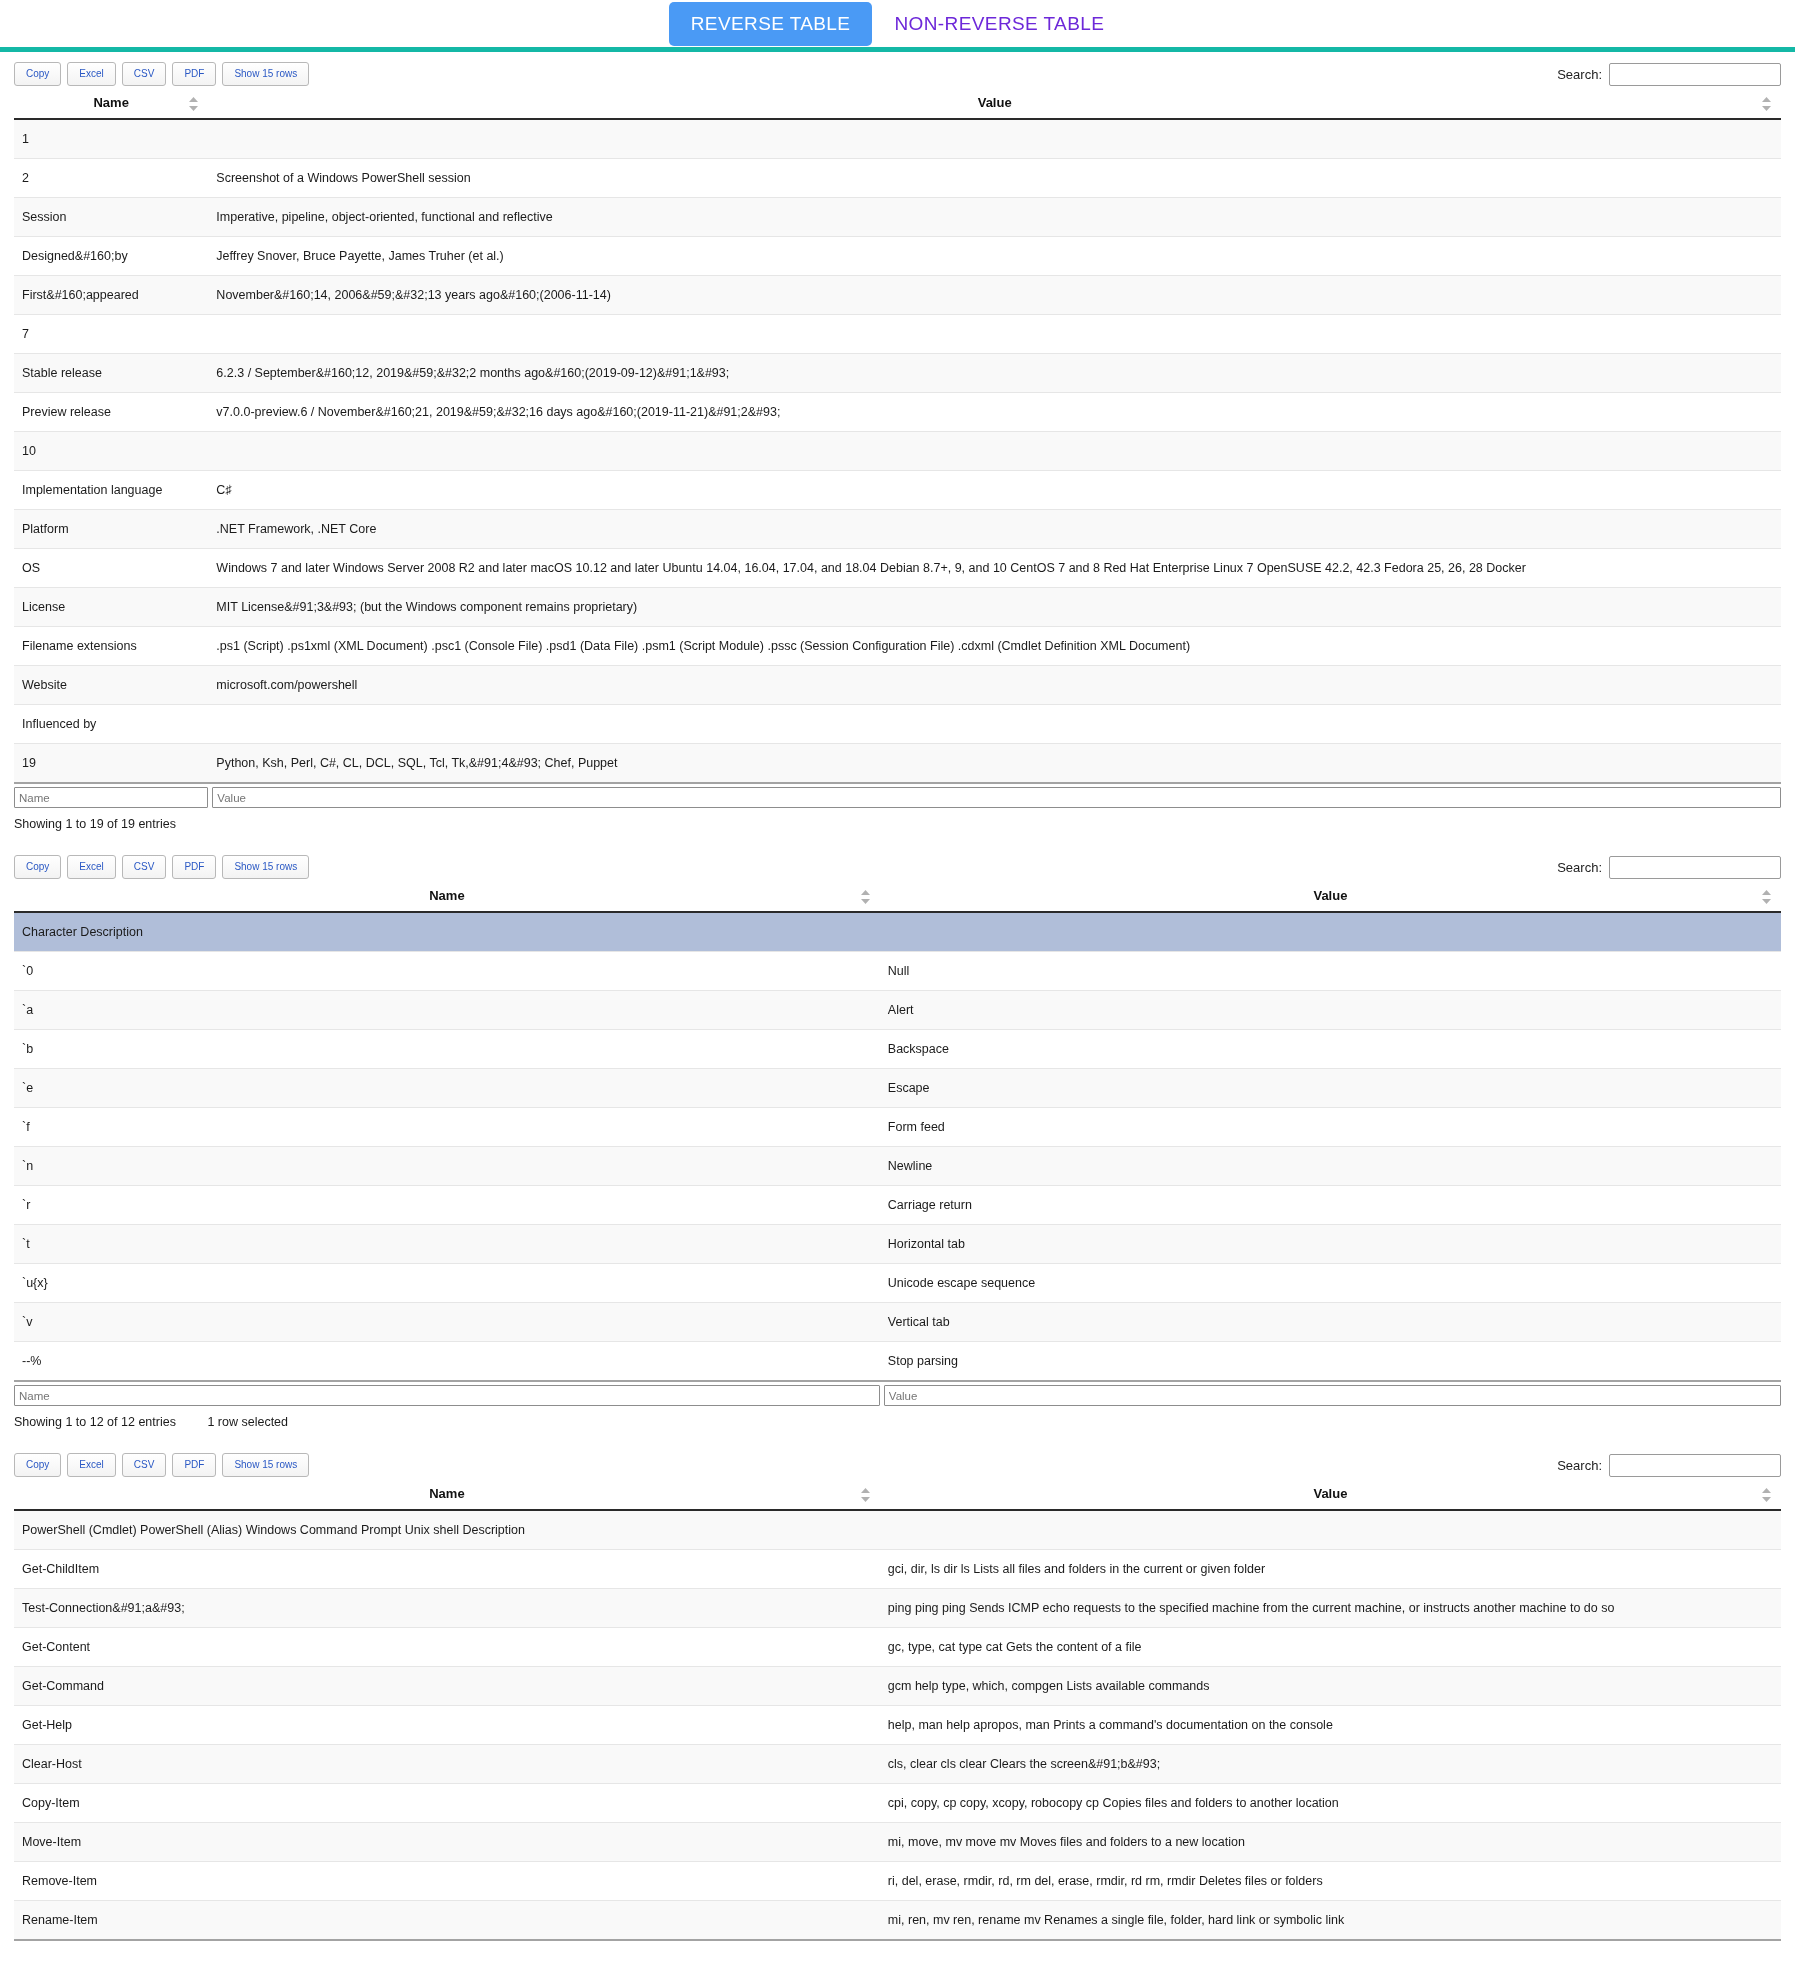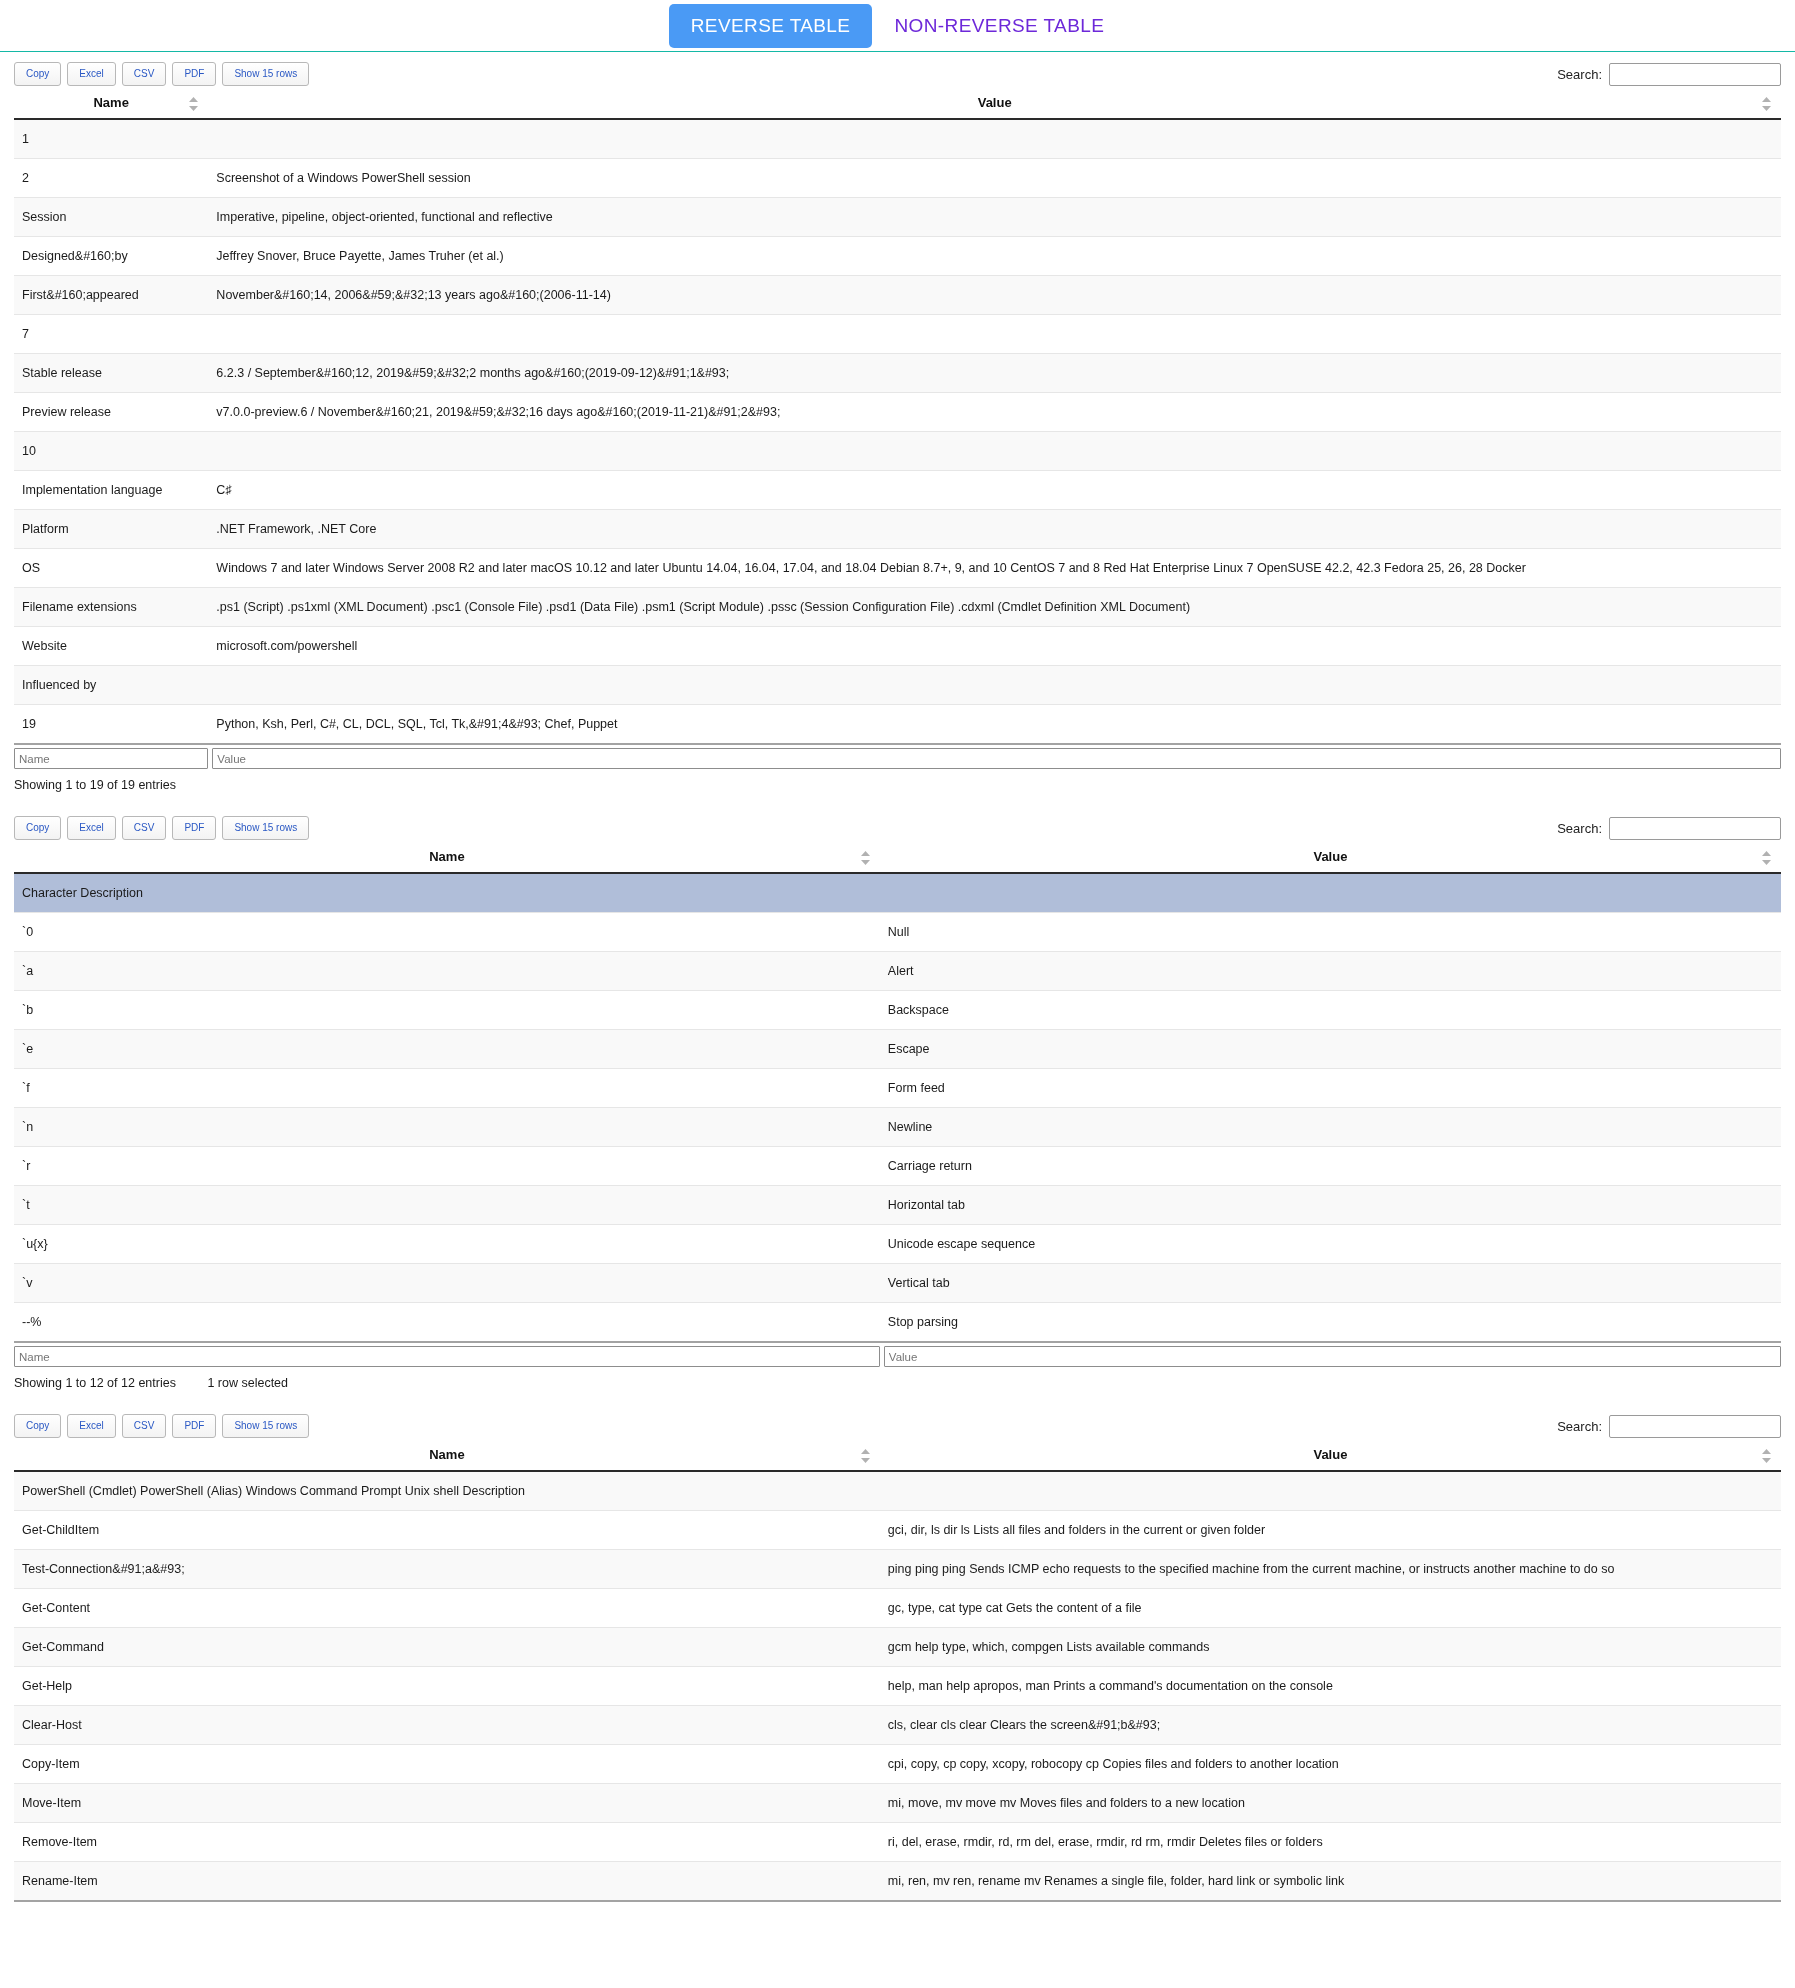--- a/index.html
+++ b/index.html
@@ -8,21 +8,21 @@
     background: #ffffff;
     font-family: "Liberation Sans", sans-serif;
     color: #212529;
   }
   body { width: 1795px; }
 
   
   .tabbar {
     height: 52px;
     background: #ffffff;
-    border-bottom: 1px solid #14b8a6;
+    border-bottom: 5px solid #14b8a6;
     display: flex;
     align-items: center;
     justify-content: center;
     gap: 0px;
     position: relative;
   }
   .tab {
     font-size: 19px;
     letter-spacing: .4px;
     padding: 11px 22px;
@@ -246,20 +246,24 @@
         </tr>
         <tr>
           <td>Platform</td>
           <td>.NET Framework, .NET Core</td>
         </tr>
         <tr>
           <td>OS</td>
           <td>Windows 7 and later Windows Server 2008 R2 and later macOS 10.12 and later Ubuntu 14.04, 16.04, 17.04, and 18.04 Debian 8.7+, 9, and 10 CentOS 7 and 8 Red Hat Enterprise Linux 7 OpenSUSE 42.2, 42.3 Fedora 25, 26, 28 Docker</td>
         </tr>
         <tr>
+          <td>License</td>
+          <td>MIT License&amp;#91;3&amp;#93; (but the Windows component remains proprietary)</td>
+        </tr>
+        <tr>
           <td>Filename extensions</td>
           <td>.ps1 (Script) .ps1xml (XML Document) .psc1 (Console File) .psd1 (Data File) .psm1 (Script Module) .pssc (Session Configuration File) .cdxml (Cmdlet Definition XML Document)</td>
         </tr>
         <tr>
           <td>Website</td>
           <td>microsoft.com/powershell</td>
         </tr>
         <tr>
           <td>Influenced by</td>
           <td></td>

